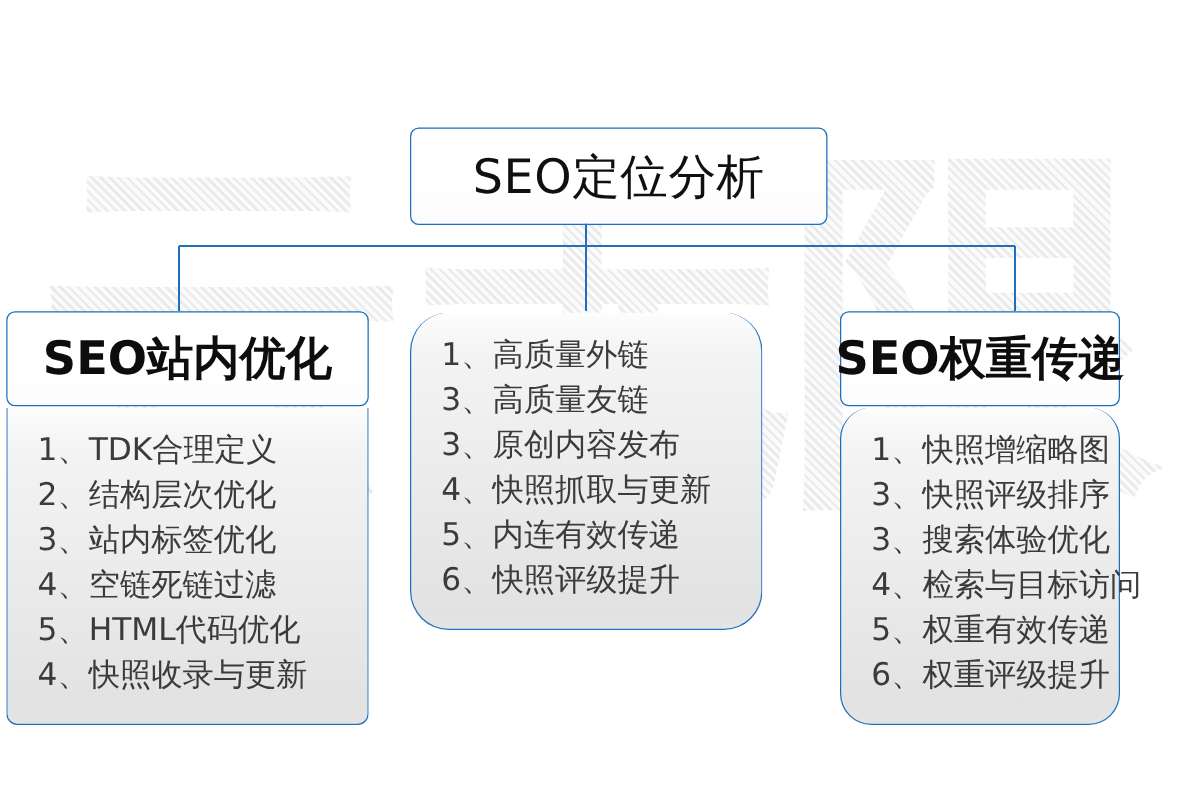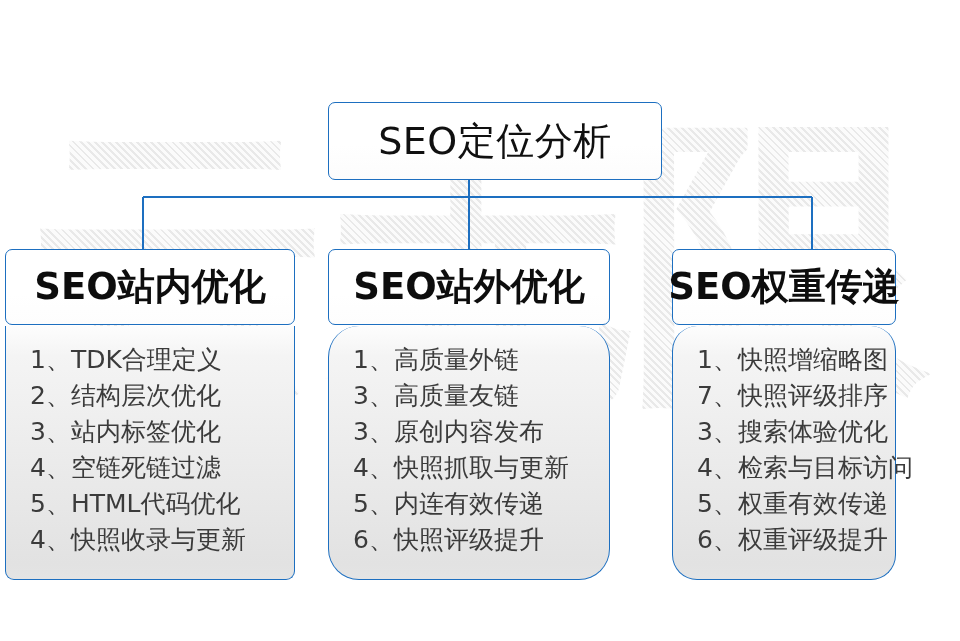--- a/index.html
+++ b/index.html
@@ -196,40 +196,37 @@
       <div class="col-item">1、TDK合理定义</div>
       <div class="col-item">2、结构层次优化</div>
       <div class="col-item">3、站内标签优化</div>
       <div class="col-item">4、空链死链过滤</div>
       <div class="col-item">5、HTML代码优化</div>
       <div class="col-item">4、快照收录与更新</div>
     </div>
   </div>
 
   <div class="col col-2">
-    <div class="col-header">
-      <span class="col-title">SEO站外优化</span>
-    </div>
     <div class="col-body">
       <div class="col-item">1、高质量外链</div>
       <div class="col-item">3、高质量友链</div>
       <div class="col-item">3、原创内容发布</div>
       <div class="col-item">4、快照抓取与更新</div>
       <div class="col-item">5、内连有效传递</div>
       <div class="col-item">6、快照评级提升</div>
     </div>
   </div>
 
   <div class="col col-3">
     <div class="col-header">
       <span class="col-title">SEO权重传递</span>
     </div>
     <div class="col-body">
       <div class="col-item">1、快照增缩略图</div>
-      <div class="col-item">7、快照评级排序</div>
+      <div class="col-item">3、快照评级排序</div>
       <div class="col-item">3、搜索体验优化</div>
       <div class="col-item">4、检索与目标访问</div>
       <div class="col-item">5、权重有效传递</div>
       <div class="col-item">6、权重评级提升</div>
     </div>
   </div>
 
 </div>
 
 </body></html>

